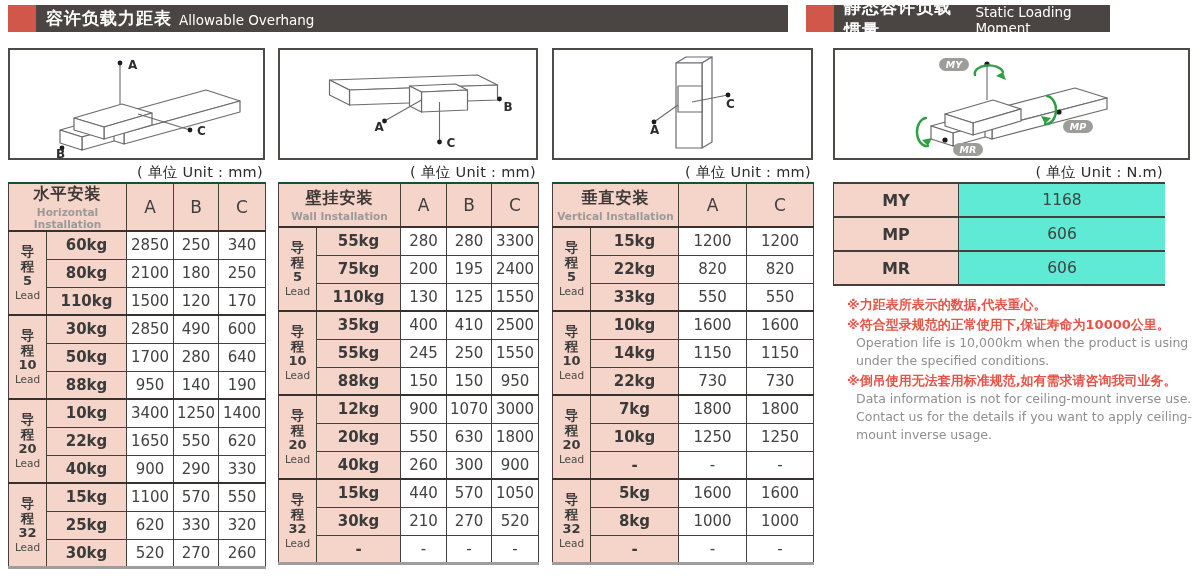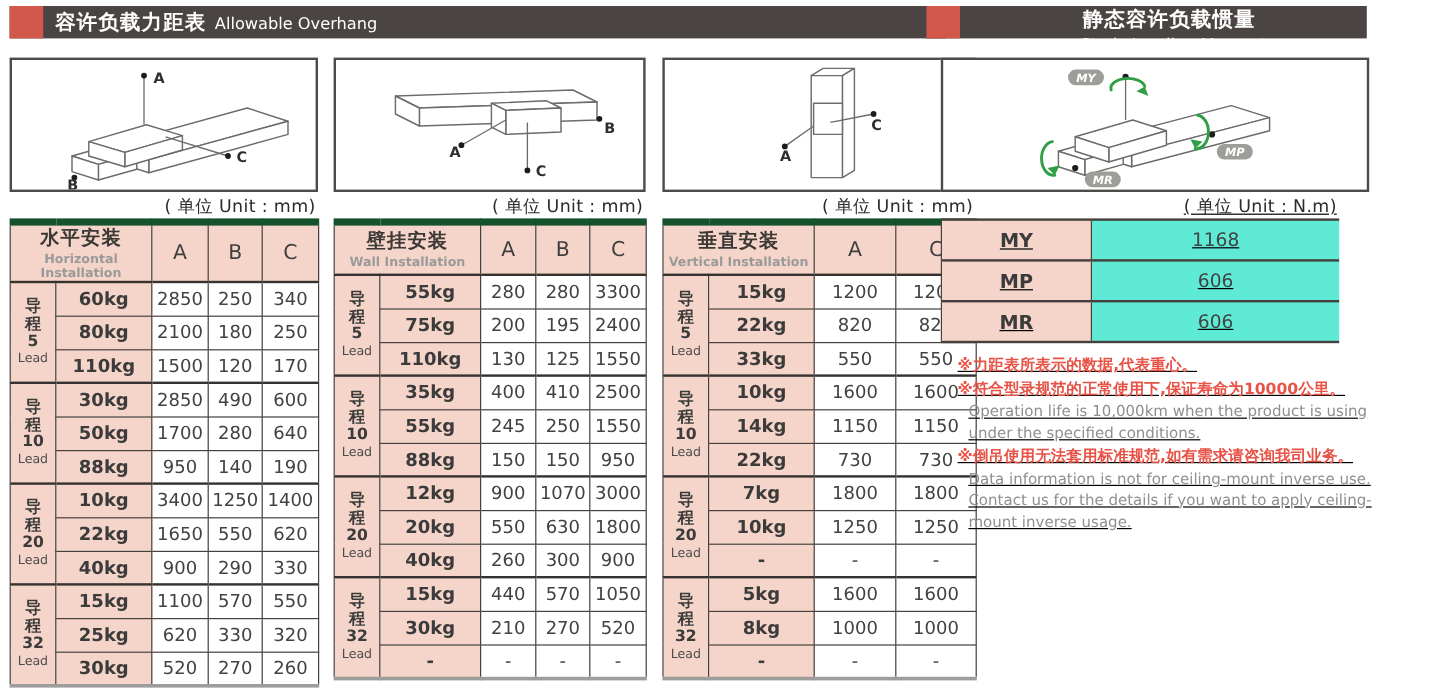--- a/index.html
+++ b/index.html
@@ -3,38 +3,38 @@
 <meta charset="utf-8">
 <style>
   * { box-sizing: border-box; margin: 0; padding: 0; }
   html,body { background:#fff; }
   body { font-family:"DejaVu Sans","Liberation Sans",sans-serif; }
   .page { position:relative; width:1200px; height:581px; background:#fff; overflow:hidden; }
 
   
   .hbar { position:absolute; top:5px; height:27px; background:#4a4542; display:flex; align-items:center; padding-left:38px; }
   .hbar-left { left:8px;  width:780px; }
-  .hbar-right{ left:772px; width:367px;flex-direction:column; }
+  .hbar-right{ left:806px; width:304px; }
   .hsq { position:absolute; left:0; top:0; width:28px; height:27px; background:#d0574a; }
   .hzh { color:#fff; font-size:17px; font-weight:bold; letter-spacing:1px; }
   .hen { color:#fff; font-size:13.5px; font-weight:normal; margin-left:7px; padding-top:2px; }
 
   
   .sec { position:absolute; top:48px; }
   .sec1 { left:8px;   width:257px; }
   .sec2 { left:278px; width:260px; }
   .sec3 { left:552px; width:261px; }
-  .sec4 { left:784px; width:357px;text-decoration:underline; }
+  .sec4 { left:833px; width:357px; }
   .diagram-box { height:112px; border:2px solid #4e4a47; background:#fff; }
   .diagram-box svg { width:100%; height:100%; display:block; }
   .unit-line { height:22px; text-align:right; font-size:14.5px; color:#2b2b2b; padding:3px 2px 0 0; letter-spacing:.3px; }
 
   
   table.lead-table { width:100%; border-collapse:collapse; table-layout:fixed;
-                     border-top:6px solid #14532d; border-bottom:3px solid #9d9d9d; }
+                     border-top:2px solid #14532d; border-bottom:3px solid #9d9d9d; }
   .lead-table th, .lead-table td { border:1px solid #45403d; text-align:center; vertical-align:middle; }
   .lead-table th { height:44px; background:#f5d4c9; }
   .lead-table td { height:28px; }
   .lead-table tr.group-start td { border-top:2px solid #353230; }
   .lead-table thead th { border-bottom:2px solid #353230; }
   .tt-zh { font-size:16px; font-weight:bold; color:#3c3835; letter-spacing:1px; }
   .tt-en { font-size:10.5px; color:#9a9a9a; margin-top:1px; }
   .col-head { font-size:17px; color:#3f3f3f; font-weight:500; }
   .lead-cell { background:#f5d4c9; color:#3b3b3b; padding:2px 0; }
   .lead-cell .lz { font-size:13.5px; font-weight:bold; line-height:1.12; }

